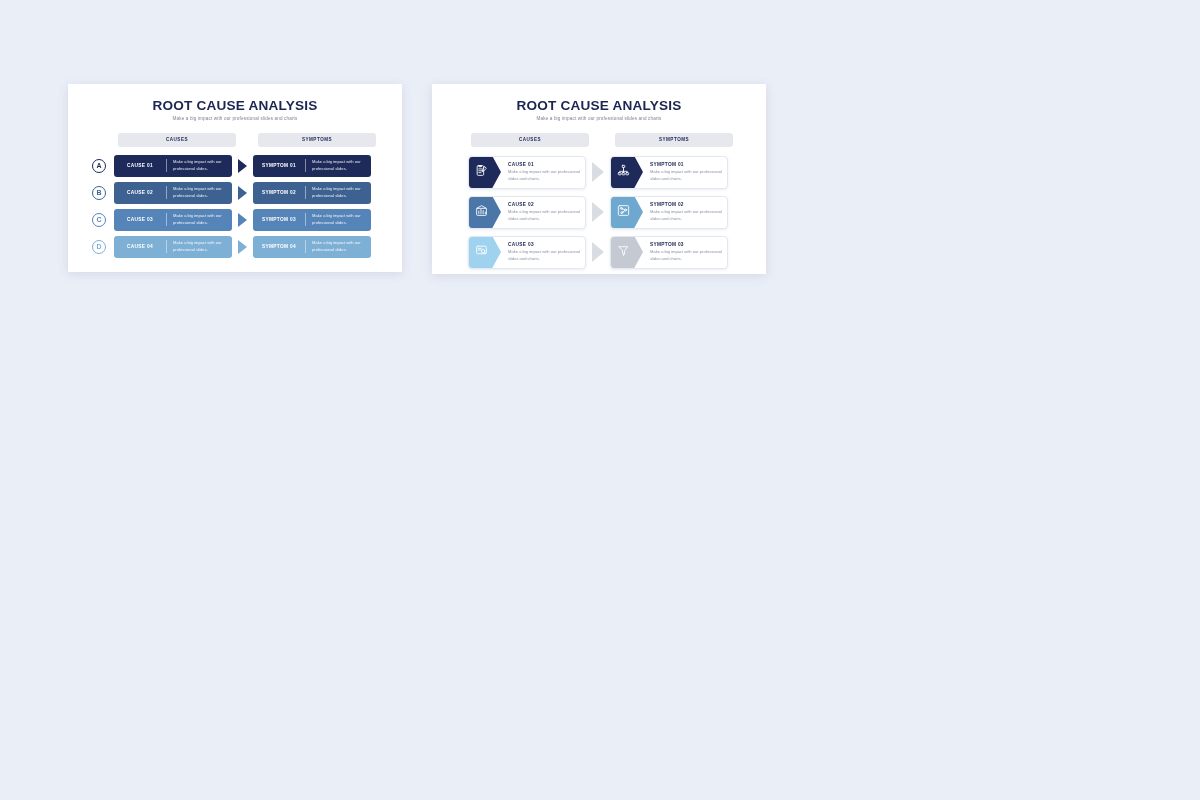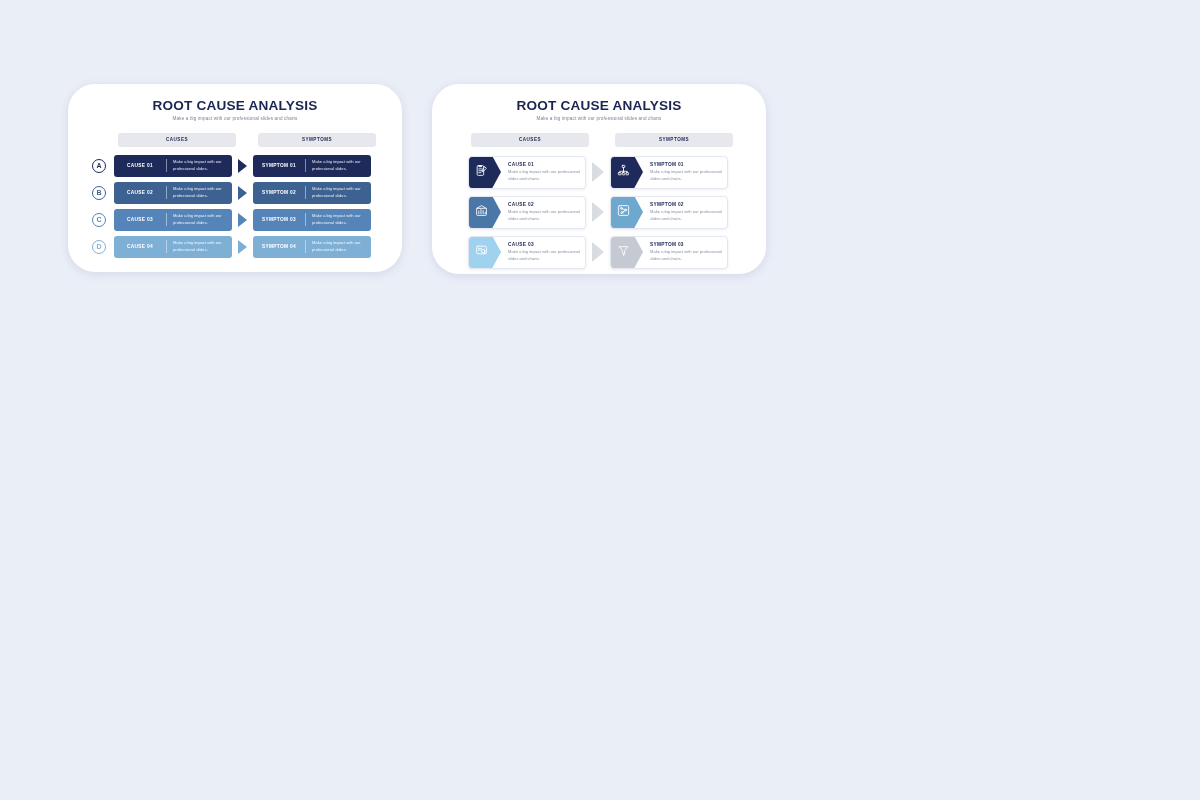--- a/index.html
+++ b/index.html
@@ -9,21 +9,20 @@
     font-family: "Liberation Sans", sans-serif;
     overflow: hidden;
   }
   .stage { position: relative; width: 1200px; height: 800px; }
 
   
   .slide {
     position: absolute;
     background: #ffffff;
     box-shadow: 0 2px 10px rgba(60,80,120,.13);
-    border-radius: 27px;
   }
   #slide-a { left: 68px;  top: 84px;  width: 334px; height: 188px; }
   #slide-b { left: 432px; top: 84px;  width: 334px; height: 190px; }
 
   
   .title {
     text-align: center;
     color: #1c2551;
     font-weight: 700;
     letter-spacing: .2px;

